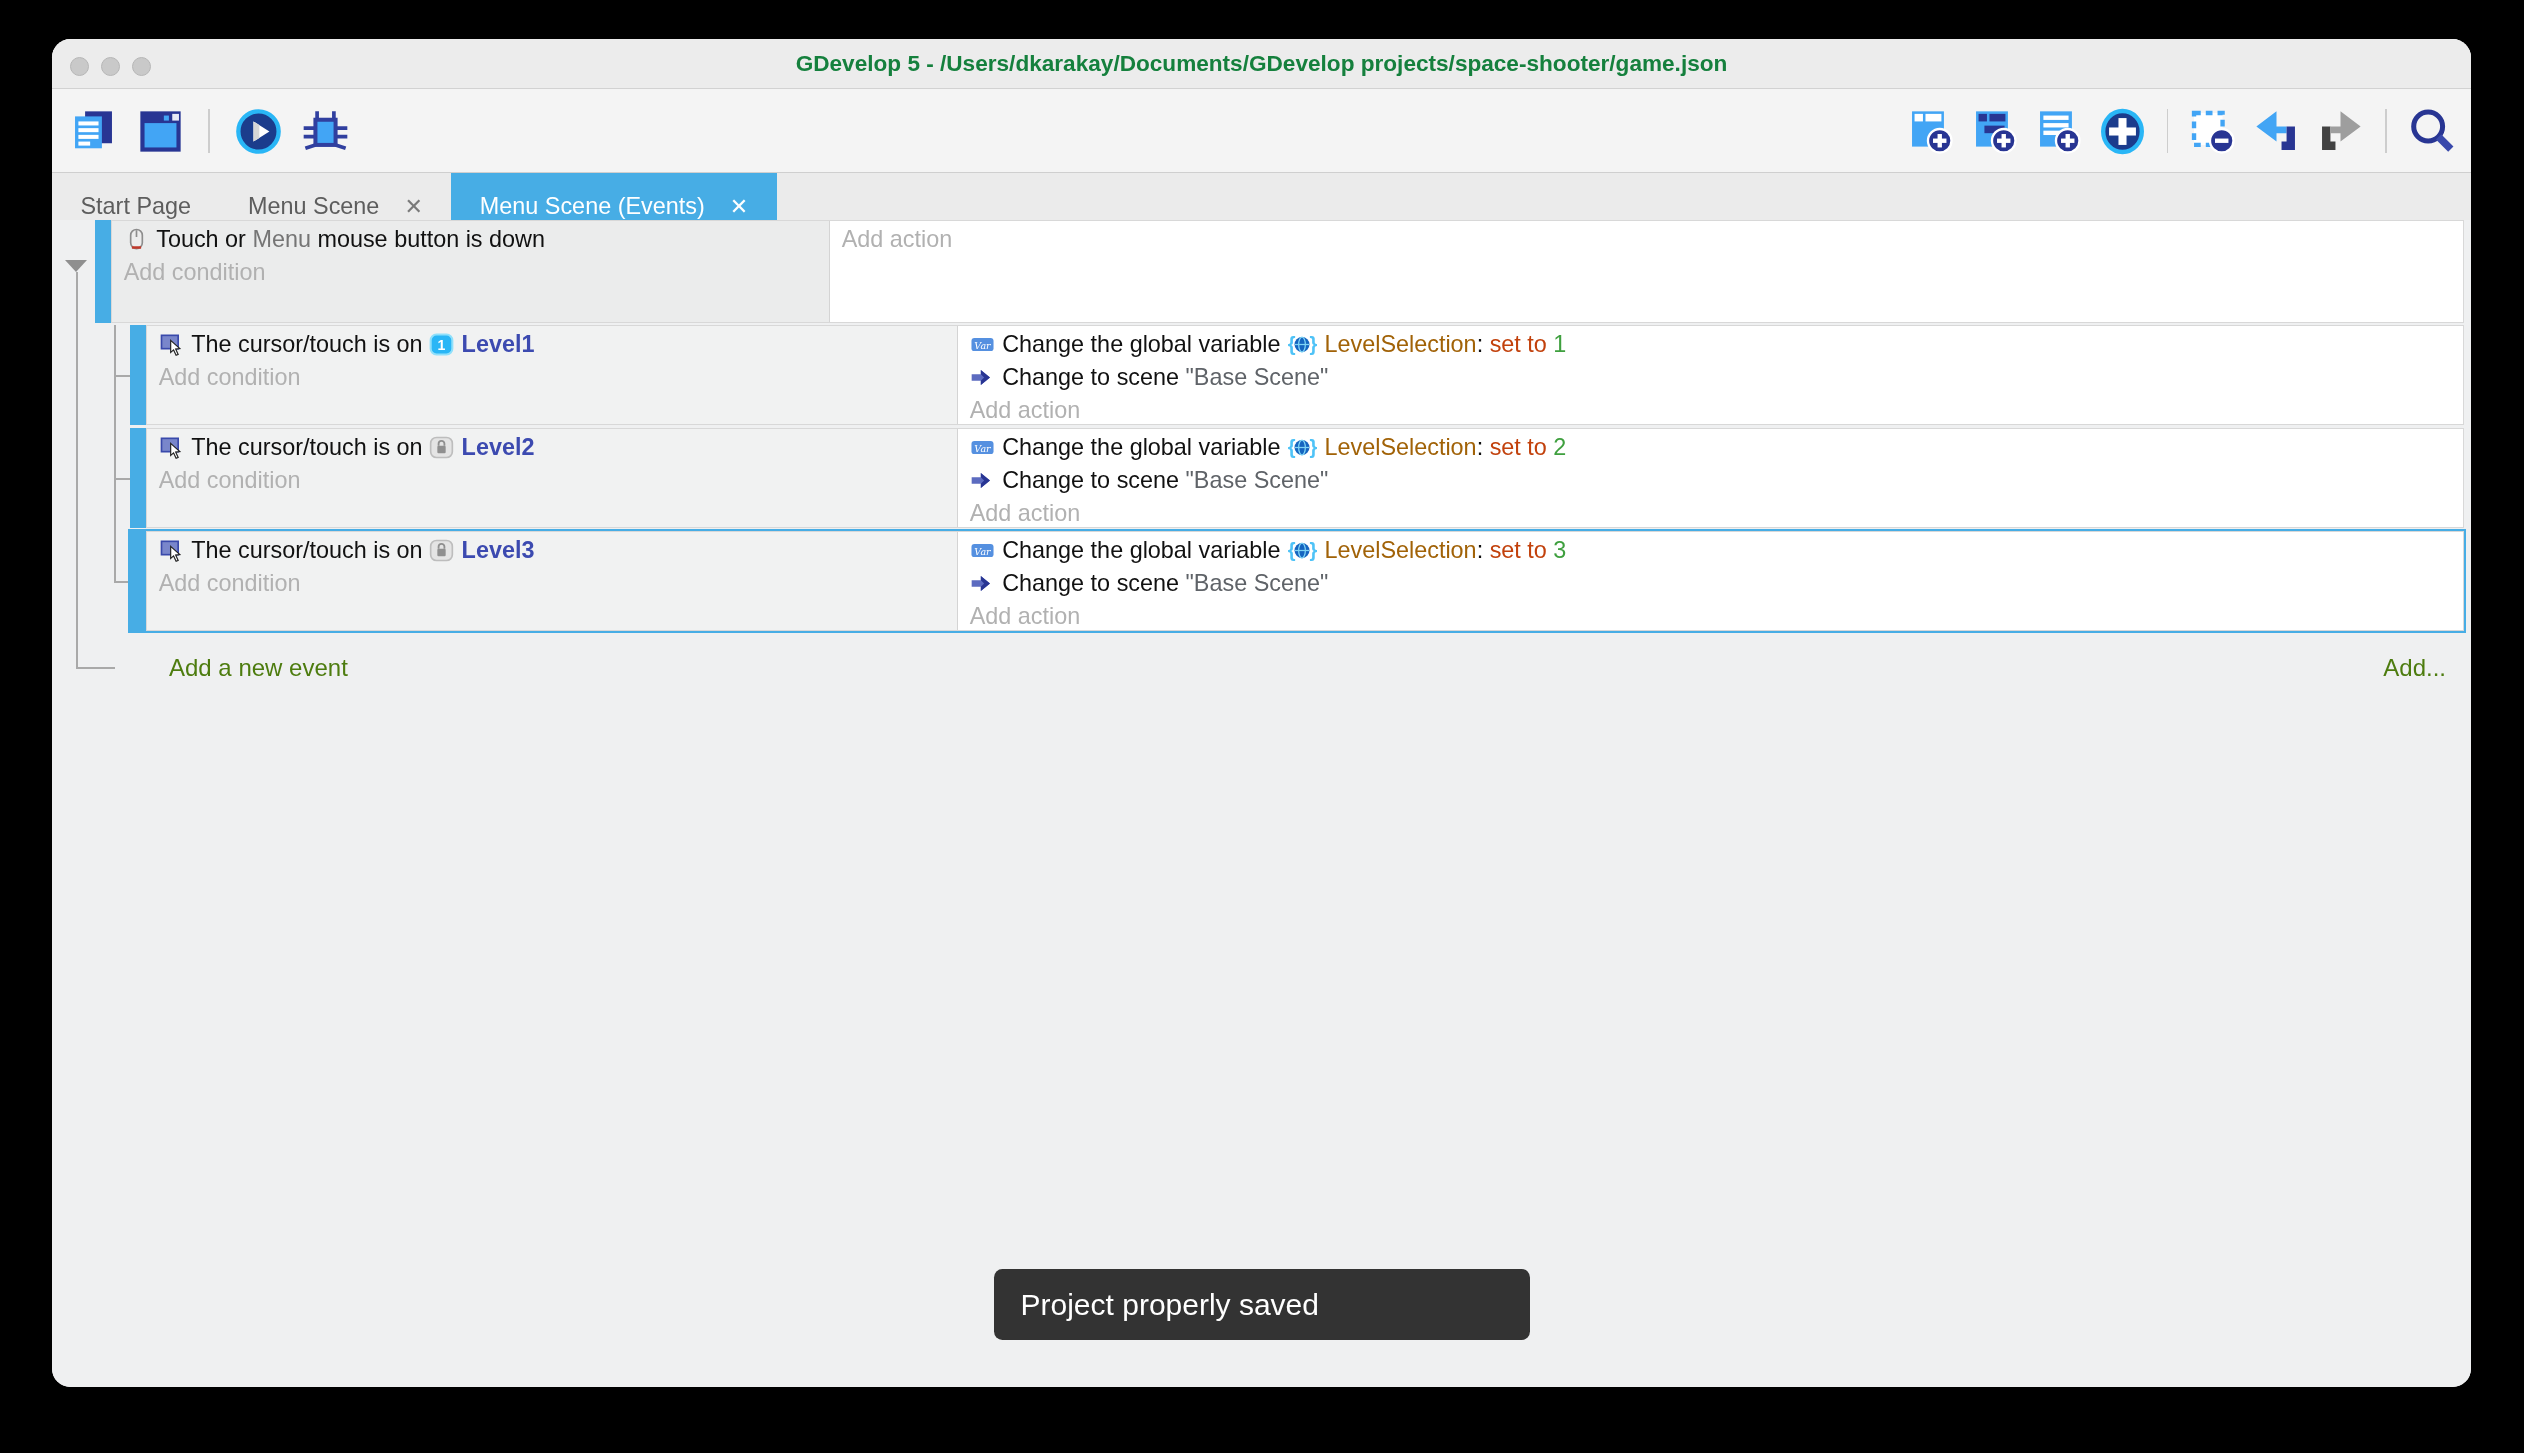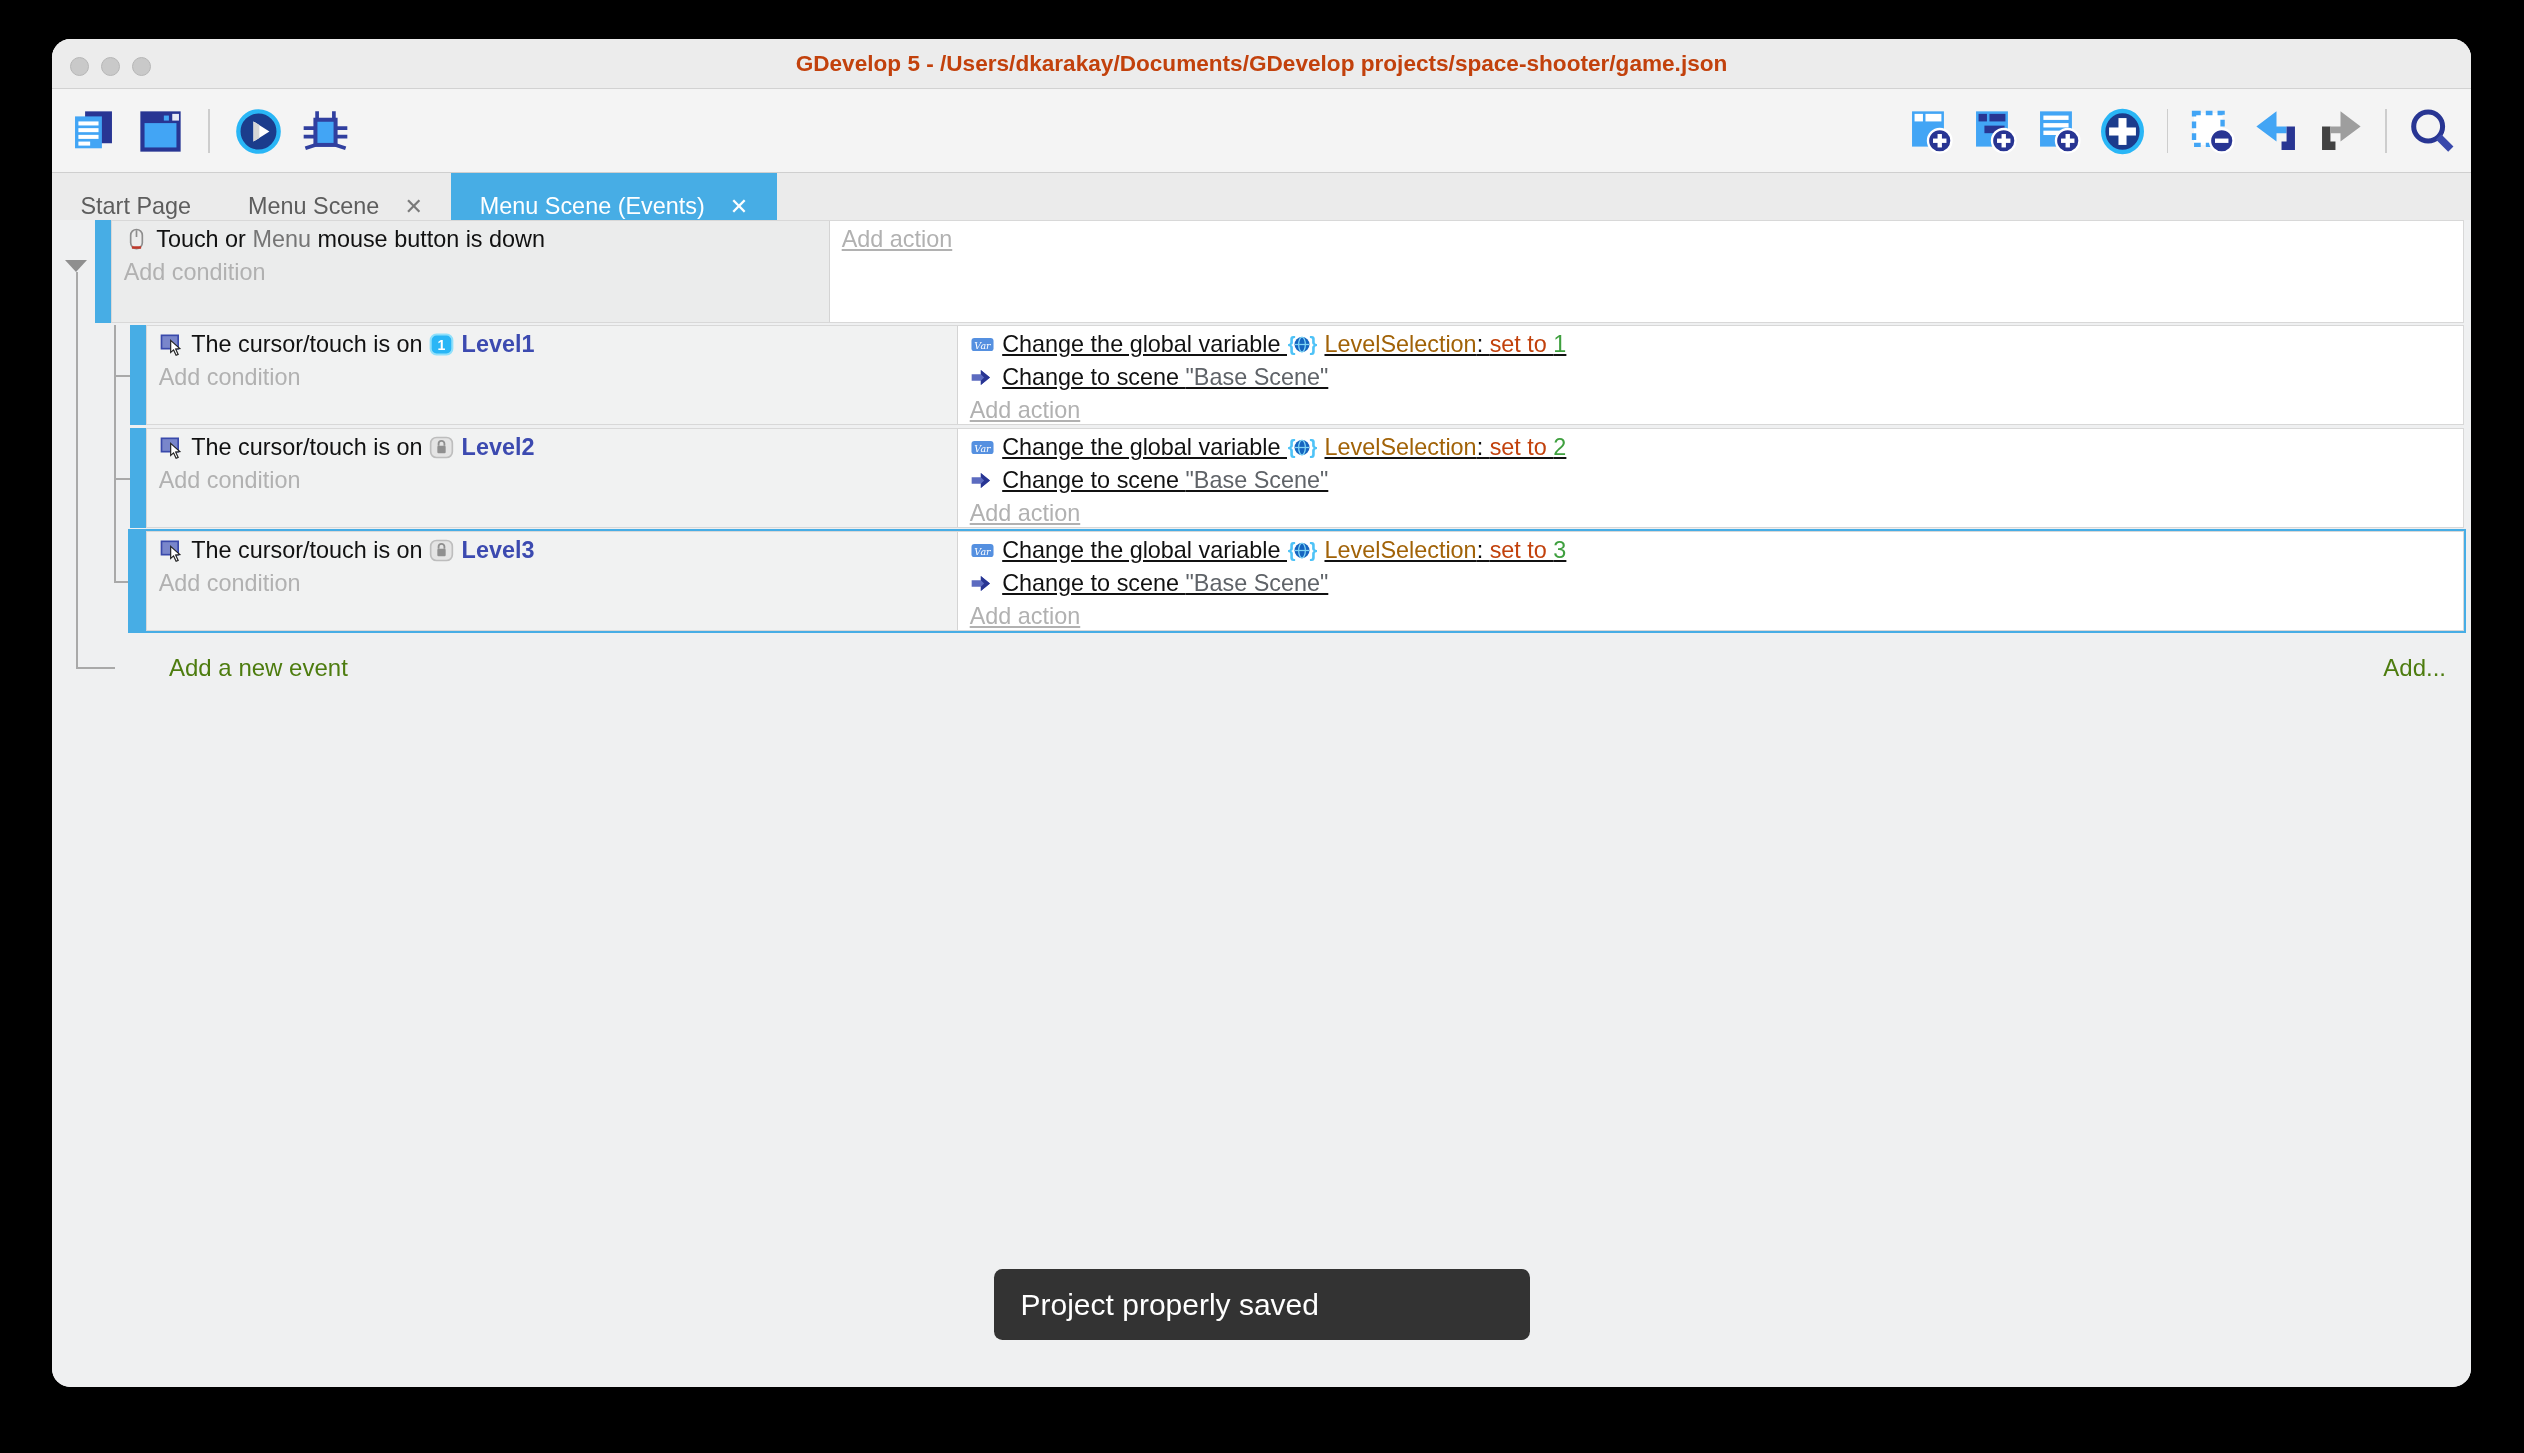--- a/index.html
+++ b/index.html
@@ -5,21 +5,21 @@
   html,body{margin:0;padding:0;width:2525px;height:1453px;background:#000;overflow:hidden;
     font-family:"Liberation Sans", sans-serif;}
   *{box-sizing:border-box;}
   #window{position:absolute;left:52px;top:39px;width:2419px;height:1348px;background:#eff0f1;
     border-radius:18.4px;overflow:hidden;box-shadow:0 33px 100px rgba(0,0,0,.65);}
   
   .titlebar{position:relative;height:50px;background:#ececec;border-bottom:1.7px solid #d2d2d2;}
   .tl{position:absolute;top:17.6px;width:19px;height:19px;border-radius:50%;background:#c9c9c9;border:0.8px solid #b6b6b6;}
   .tl.r{left:18.4px}.tl.y{left:49px}.tl.g{left:80px}
   .wtitle{position:absolute;left:0;right:0;top:0;height:50px;line-height:50px;text-align:center;
-    font-size:22.6px;font-weight:700;color:#c2410c;white-space:nowrap;}
+    font-size:22.6px;font-weight:700;color:#15803d;white-space:nowrap;}
   
   .toolbar{position:relative;height:84px;background:#f4f4f4;border-bottom:1.7px solid #cfcfcf;}
   .tgroup{position:absolute;top:0;height:84px;display:flex;align-items:center;}
   .tgroup.left{left:16.7px;gap:18.4px;}
   .tgroup.right{right:15px;gap:15px;}
   .tbtn{width:49px;height:49px;display:flex;align-items:center;justify-content:center;}
   .tbtn svg{width:47px;height:47px;}
   .tdiv{width:1.7px;height:44px;background:#cdcdcd;margin:0 5px;}
   
   .tabbar{position:relative;height:47px;background:#ebebeb;display:flex;align-items:stretch;}
@@ -31,21 +31,21 @@
   .content{position:relative;height:1167px;background:#eff0f1;}
   .bar{position:absolute;left:0;top:0;width:16px;height:100%;background:#47ade5;}
   .row{position:absolute;}
   .row-box{position:absolute;left:16px;top:0;right:0;bottom:0;display:flex;border:0.8px solid #d8d8d8;background:#fff;}
   .row.selected{outline:2.5px solid #47ade5;}
   .conds{border-right:0.8px solid #d4d4d4;padding-top:1.7px;}
   .root .conds{width:718px;background:#ebecec;}
   .sub .conds{width:811px;background:#f1f2f2;}
   .acts{flex:1;background:#fff;padding-top:1.7px;}
   .line{display:flex;align-items:center;height:33px;padding-left:11.7px;font-size:23.4px;color:#111;white-space:pre;}
-  .acts .line{text-decoration:underline;}
+  .acts .line{}
   .line span{white-space:pre;}
   .eicon{width:25px;height:25px;margin-right:7.5px;flex:0 0 auto;}
   .t-obj{color:#3c4ab0;font-weight:700;}
   .t-param{color:#757575;}
   .t-str{color:#5f6368;}
   .t-var{color:#a16207;}
   .t-op{color:#c2410c;}
   .t-num{color:#3fa03f;}
   .ph{color:#b1b1b1;}
   

